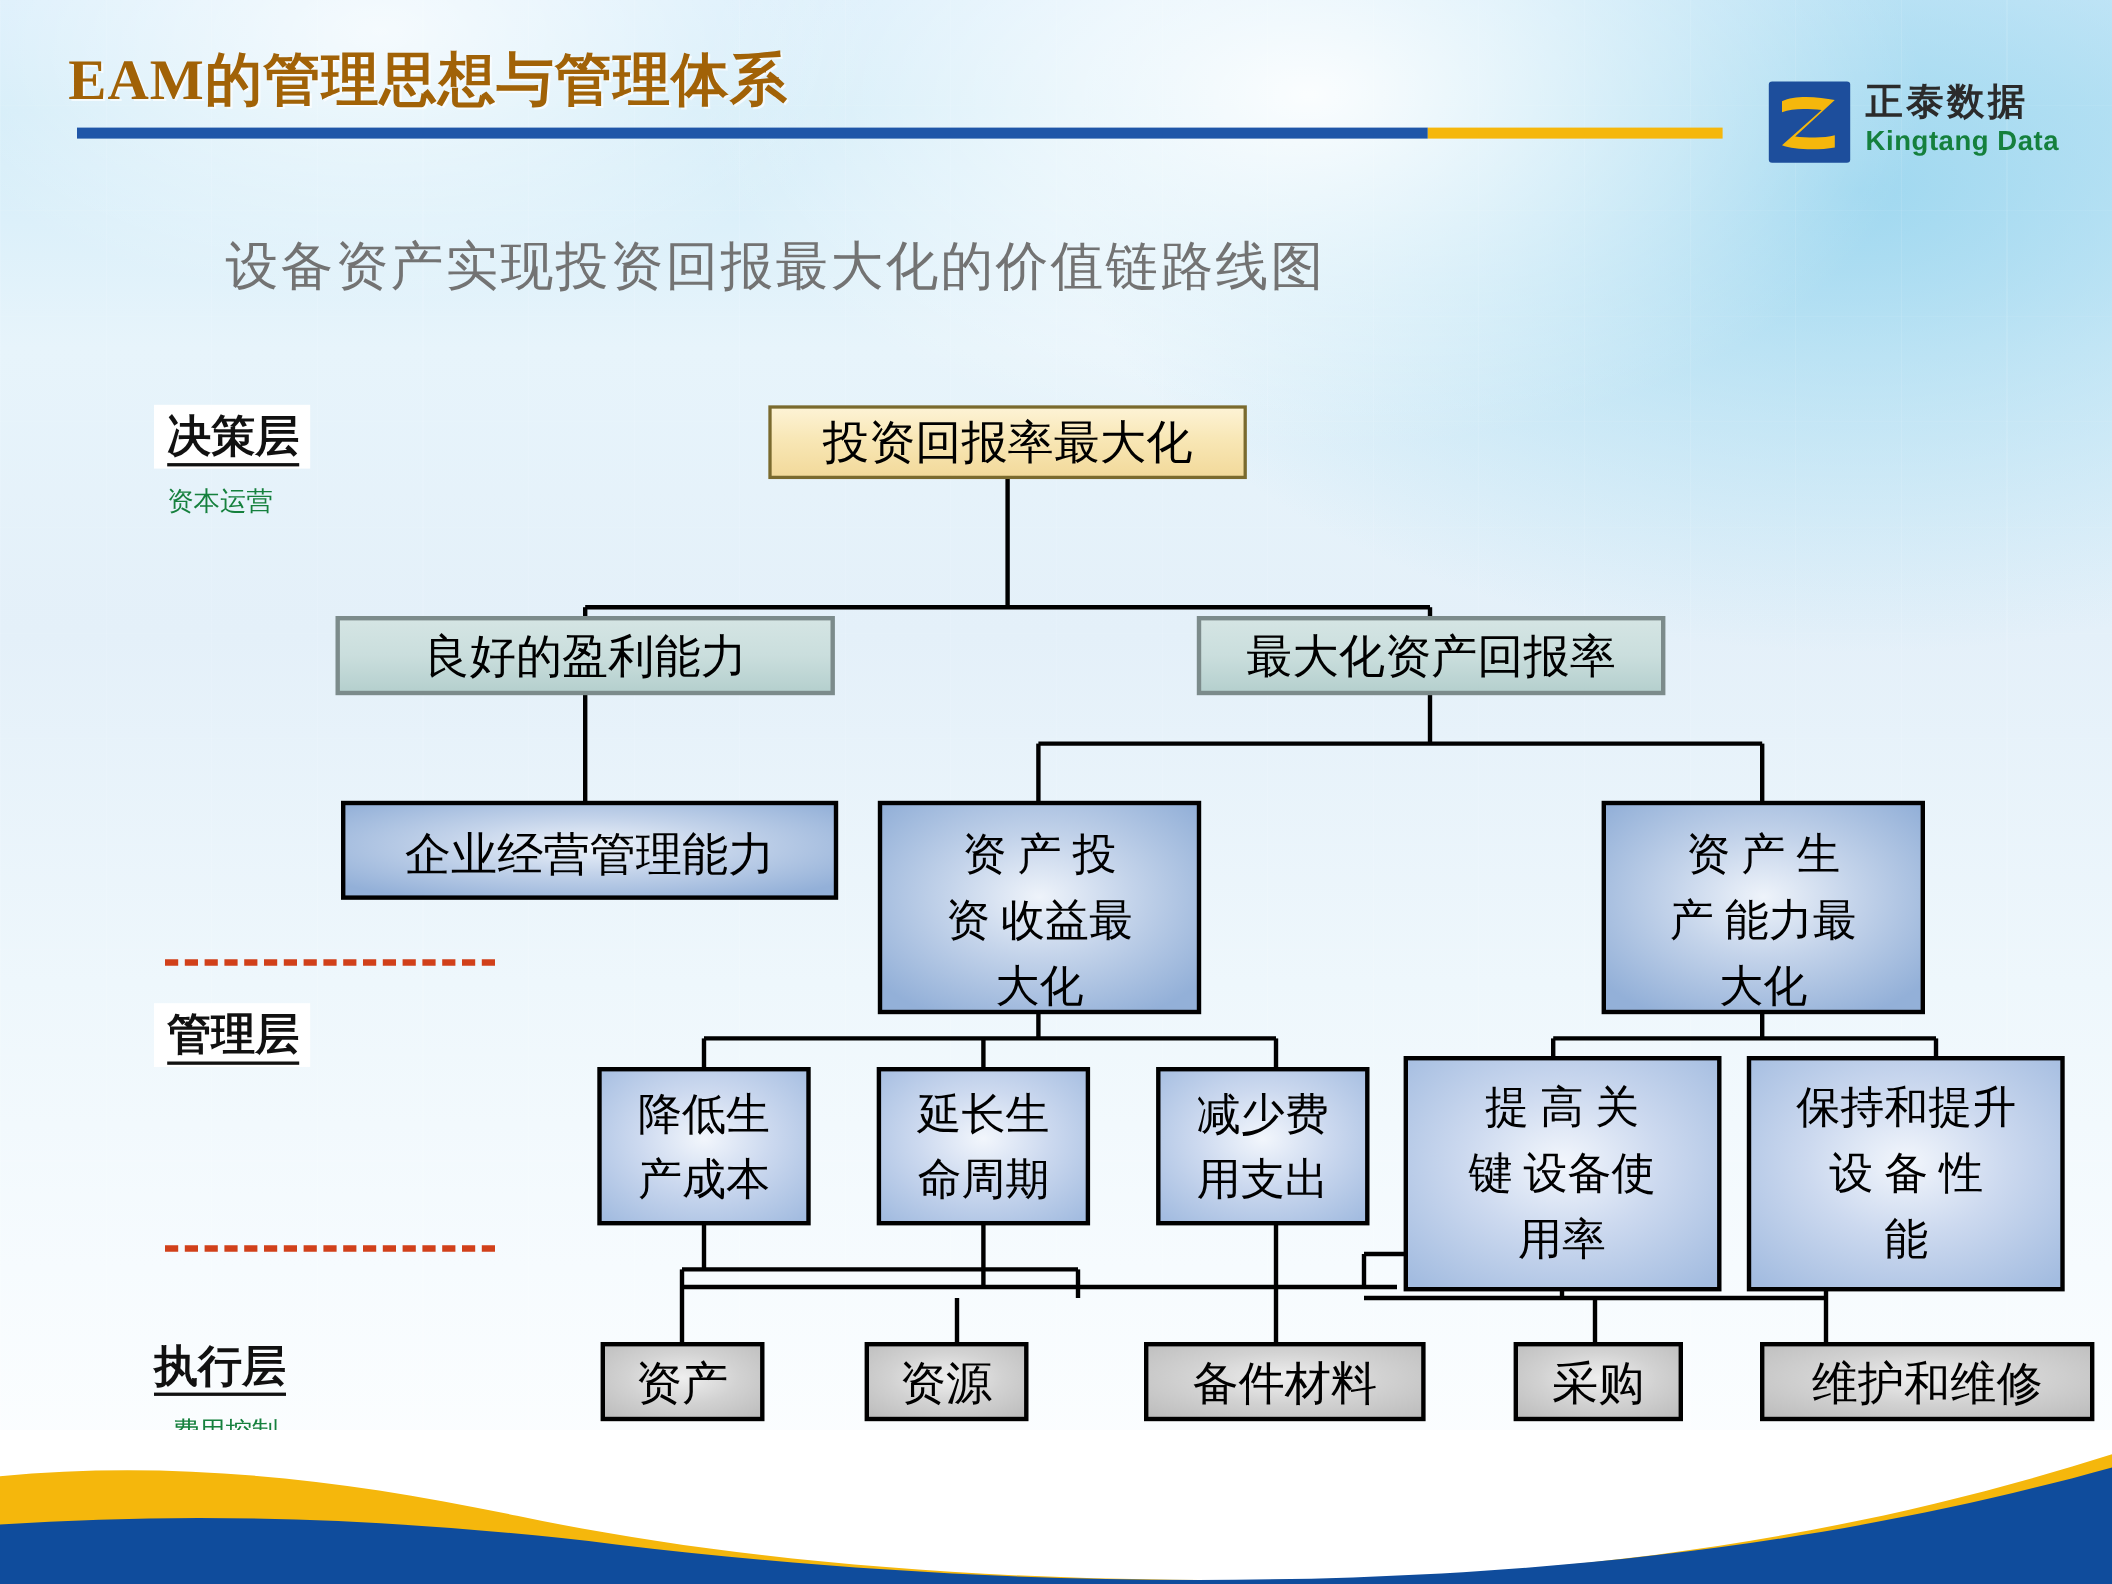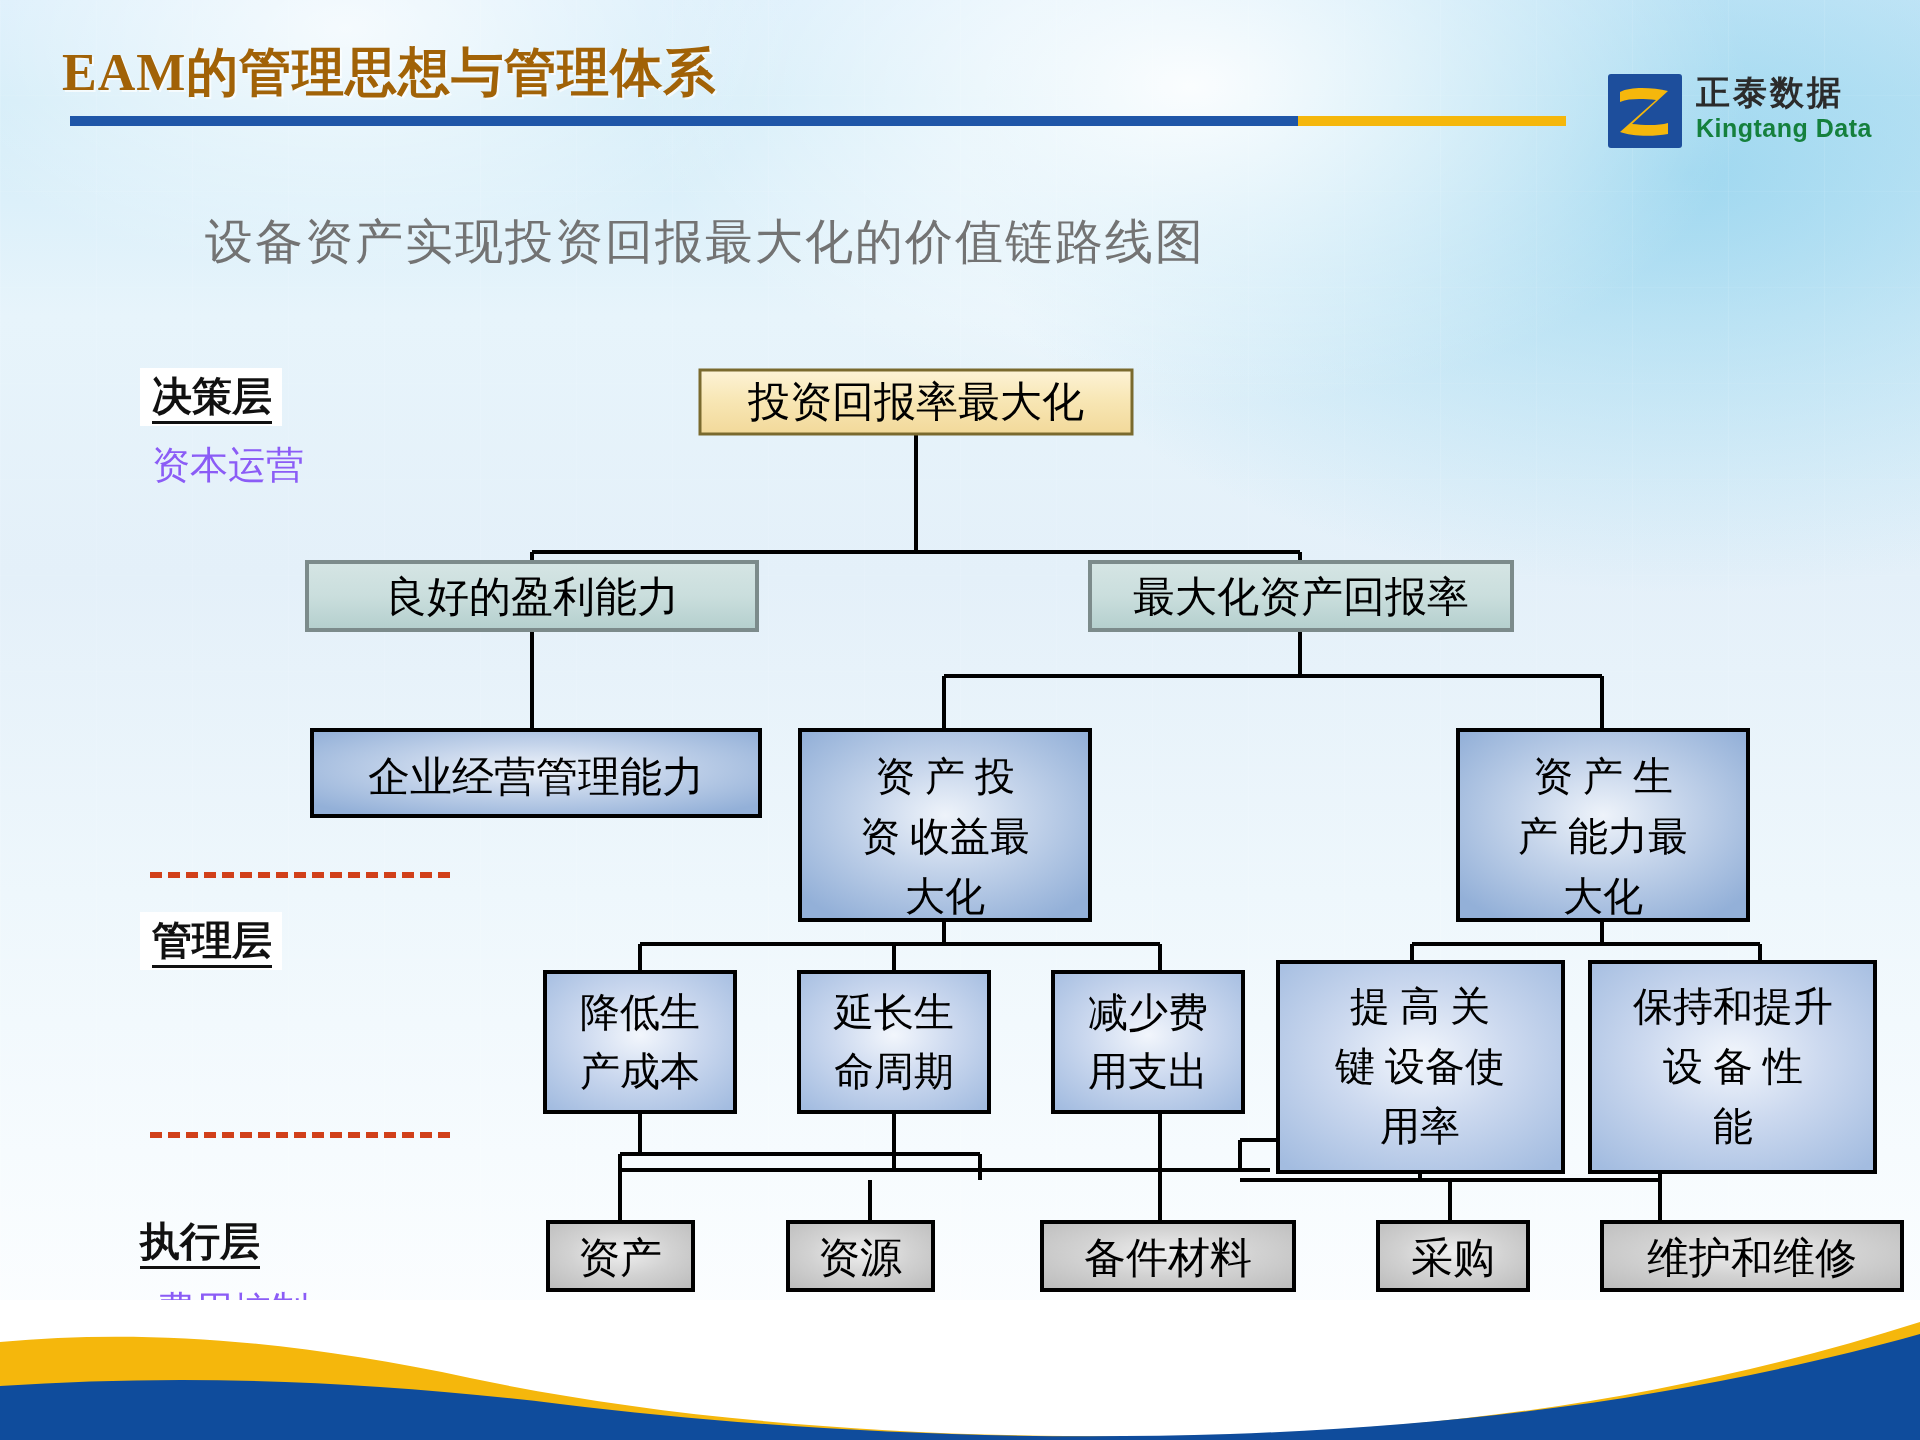--- a/index.html
+++ b/index.html
@@ -41,21 +41,21 @@
     font-family:"Liberation Sans","DejaVu Sans",sans-serif;letter-spacing:.5px;white-space:nowrap;}
 
   
   #subtitle{position:absolute;left:205px;top:210px;font-size:48px;color:#737373;
     letter-spacing:2px;white-space:nowrap;}
 
   
   .layer{position:absolute;left:140px;}
   .layer-tag{display:inline-block;background:#ffffff;padding:1px 10px 2px 12px;}
   .layer-tag span{font-size:40px;color:#111;border-bottom:3px solid #111;padding-bottom:2px;font-weight:bold;}
-  .layer-sub{margin-top:14px;margin-left:12px;font-size:38px;color:#8b5cf6;white-space:nowrap;}
+  .layer-sub{margin-top:14px;margin-left:12px;font-size:24px;color:#15803d;white-space:nowrap;}
   .dashline{position:absolute;left:150px;height:0;border-top:6px dashed #d1401a;width:300px;}
 
   
   #diagram{position:absolute;left:0;top:0;width:1920px;height:1440px;}
   .nlabel{font-family:"Liberation Serif","DejaVu Serif",serif;fill:#000;text-anchor:middle;}
 
   
   #wave{position:absolute;left:0;bottom:0;width:1920px;height:140px;}
 </style>
 </head>

